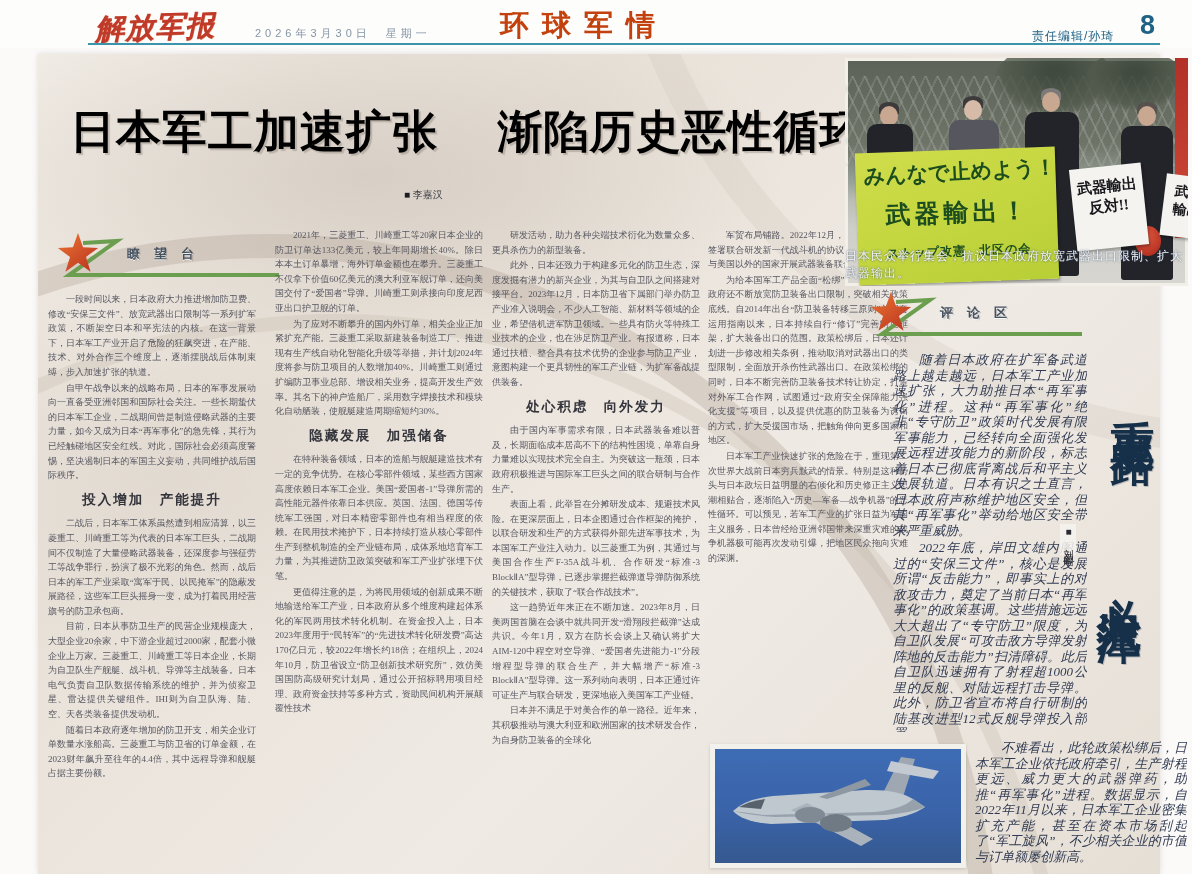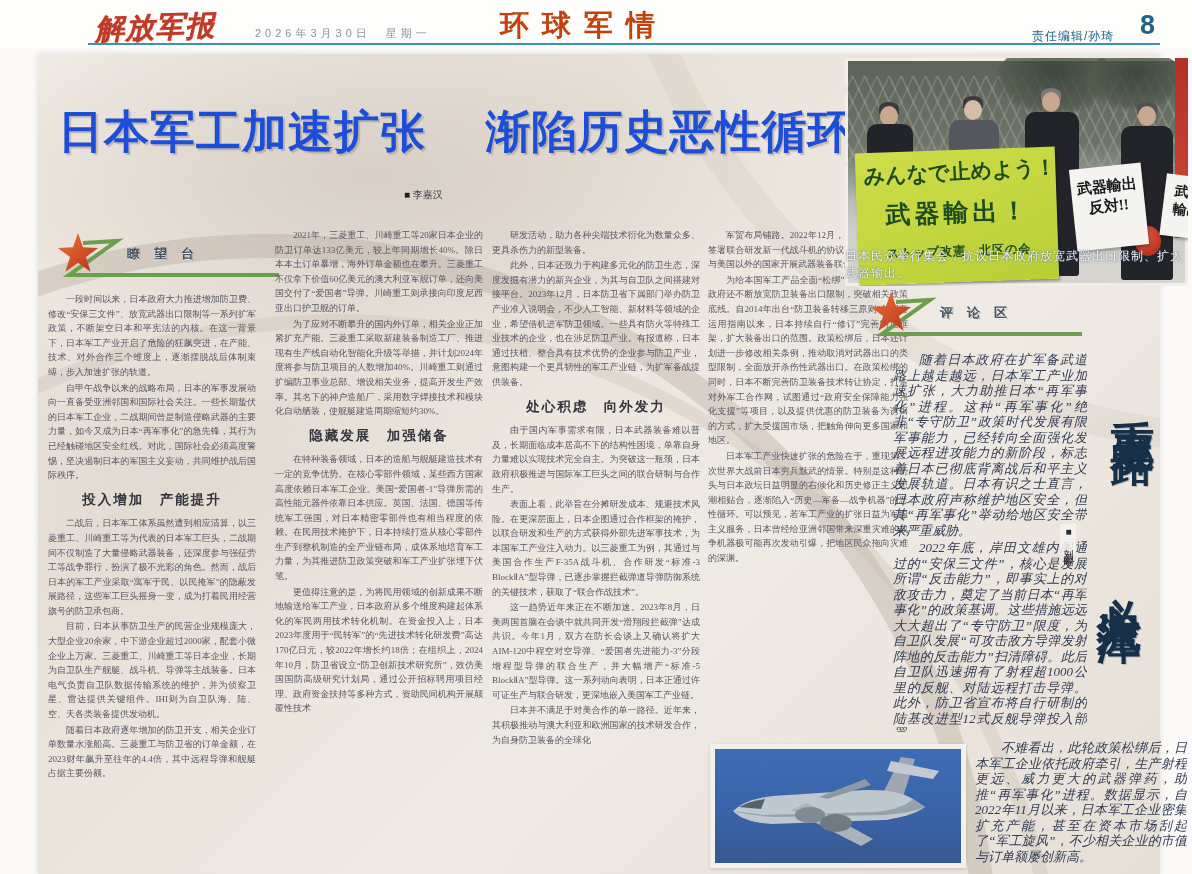--- a/index.html
+++ b/index.html
@@ -31,22 +31,22 @@
       linear-gradient(135deg,#f0ebe4 0%,#e9e2d9 30%,#efeae4 62%,#e6dfd6 100%);
     box-shadow:0 0 6px rgba(0,0,0,.12);
   }
   .arc { position:absolute; border-radius:50%; }
   .arc-a { left:-500px; top:180px; width:1460px; height:1460px; border:24px solid rgba(168,152,138,.30); }
   .arc-b { left:-430px; top:260px; width:1460px; height:1460px; border:14px solid rgba(195,182,168,.28); }
   .arc-c { left:560px; top:-900px; width:1300px; height:1300px; border:30px solid rgba(205,195,185,.25); }
 
   
   .headline {
-    position:absolute; left:58px; top:102px; width:760px; 
-    font-size:45px; font-weight:bold; color:#1d4ed8; letter-spacing:1px;
+    position:absolute; left:70px; top:102px; width:760px; 
+    font-size:45px; font-weight:bold; color:#000000; letter-spacing:1px;
     text-shadow:2px 2px 1px rgba(120,110,100,.35);
     font-family:"Liberation Sans", sans-serif; white-space:nowrap;
   }
   .byline { position:absolute; left:404px; top:188px; font-size:10px; color:#3c3c44; }
   .byline .sq { color:#1c1c22; }
 
   
   .badge { position:absolute; height:56px; }
   .badge svg.zline { position:absolute; left:0; top:0; }
   .star {
@@ -189,21 +189,21 @@
     <div class="subhead">隐藏发展　加强储备</div>
     <div class="para">在特种装备领域，日本的造船与舰艇建造技术有一定的竞争优势。在核心零部件领域，某些西方国家高度依赖日本军工企业。美国“爱国者-1”导弹所需的高性能元器件依靠日本供应。英国、法国、德国等传统军工强国，对日本精密零部件也有相当程度的依赖。在民用技术掩护下，日本持续打造从核心零部件生产到整机制造的全产业链布局，成体系地培育军工力量，为其推进防卫政策突破和军工产业扩张埋下伏笔。</div>
     <div class="para">更值得注意的是，为将民用领域的创新成果不断地输送给军工产业，日本政府从多个维度构建起体系化的军民两用技术转化机制。在资金投入上，日本2023年度用于“民转军”的“先进技术转化研发费”高达170亿日元，较2022年增长约18倍；在组织上，2024年10月，防卫省设立“防卫创新技术研究所”，效仿美国国防高级研究计划局，通过公开招标聘用项目经理、政府资金扶持等多种方式，资助民间机构开展颠覆性技术</div>
   </div>
 <div class="col col3">
     <div class="para">研发活动，助力各种尖端技术衍化为数量众多、更具杀伤力的新型装备。</div>
     <div class="para">此外，日本还致力于构建多元化的防卫生态，深度发掘有潜力的新兴企业，为其与自卫队之间搭建对接平台。2023年12月，日本防卫省下属部门举办防卫产业准入说明会，不少人工智能、新材料等领域的企业，希望借机进军防卫领域。一些具有防火等特殊工业技术的企业，也在涉足防卫产业。有报道称，日本通过扶植、整合具有技术优势的企业参与防卫产业，意图构建一个更具韧性的军工产业链，为扩军备战提供装备。</div>
     <div class="subhead">处心积虑　向外发力</div>
     <div class="para">由于国内军事需求有限，日本武器装备难以普及，长期面临成本居高不下的结构性困境，单靠自身力量难以实现技术完全自主。为突破这一瓶颈，日本政府积极推进与国际军工巨头之间的联合研制与合作生产。</div>
     <div class="para">表面上看，此举旨在分摊研发成本、规避技术风险。在更深层面上，日本企图通过合作框架的掩护，以联合研发和生产的方式获得外部先进军事技术，为本国军工产业注入动力。以三菱重工为例，其通过与美国合作生产F-35A战斗机、合作研发“标准-3 BlockⅡA”型导弹，已逐步掌握拦截弹道导弹防御系统的关键技术，获取了“联合作战技术”。</div>
-    <div class="para">这一趋势近年来正在不断加速。2023年8月，日美两国首脑在会谈中就共同开发“滑翔段拦截弹”达成共识。今年1月，双方在防长会谈上又确认将扩大AIM-120中程空对空导弹、“爱国者先进能力-3”分段增程型导弹的联合生产，并大幅增产“标准-5 BlockⅡA”型导弹。这一系列动向表明，日本正通过许可证生产与联合研发，更深地嵌入美国军工产业链。</div>
+    <div class="para">这一趋势近年来正在不断加速。2023年8月，日美两国首脑在会谈中就共同开发“滑翔段拦截弹”达成共识。今年1月，双方在防长会谈上又确认将扩大AIM-120中程空对空导弹、“爱国者先进能力-1”分段增程型导弹的联合生产，并大幅增产“标准-3 BlockⅡA”型导弹。这一系列动向表明，日本正通过许可证生产与联合研发，更深地嵌入美国军工产业链。</div>
     <div class="para">日本并不满足于对美合作的单一路径。近年来，其积极推动与澳大利亚和欧洲国家的技术研发合作，为自身防卫装备的全球化</div>
   </div>
 <div class="col col4">
     <div class="para">军贸布局铺路。2022年12月，日英意三国防长签署联合研发新一代战斗机的协议，这是日本首次与美国以外的国家开展武器装备联合研发。</div>
     <div class="para">为给本国军工产品全面“松绑”“走出去”，日本政府还不断放宽防卫装备出口限制，突破相关政策底线。自2014年出台“防卫装备转移三原则”并配套运用指南以来，日本持续自行“修订”完善制度框架，扩大装备出口的范围。政策松绑后，日本还计划进一步修改相关条例，推动取消对武器出口的类型限制，全面放开杀伤性武器出口。在政策松绑的同时，日本不断完善防卫装备技术转让协定，打造对外军工合作网，试图通过“政府安全保障能力强化支援”等项目，以及提供优惠的防卫装备为诱饵的方式，扩大受援国市场，把触角伸向更多国家和地区。</div>
     <div class="para">日本军工产业快速扩张的危险在于，重现第二次世界大战前日本穷兵黩武的情景。特别是这种势头与日本政坛日益明显的右倾化和历史修正主义思潮相贴合，逐渐陷入“历史—军备—战争机器”的恶性循环。可以预见，若军工产业的扩张日益为军国主义服务，日本曾经给亚洲邻国带来深重灾难的战争机器极可能再次发动引爆，把地区民众拖向灾难的深渊。</div>
   </div>
 
 <div class="photo-protest">
   <div class="fence"></div>

